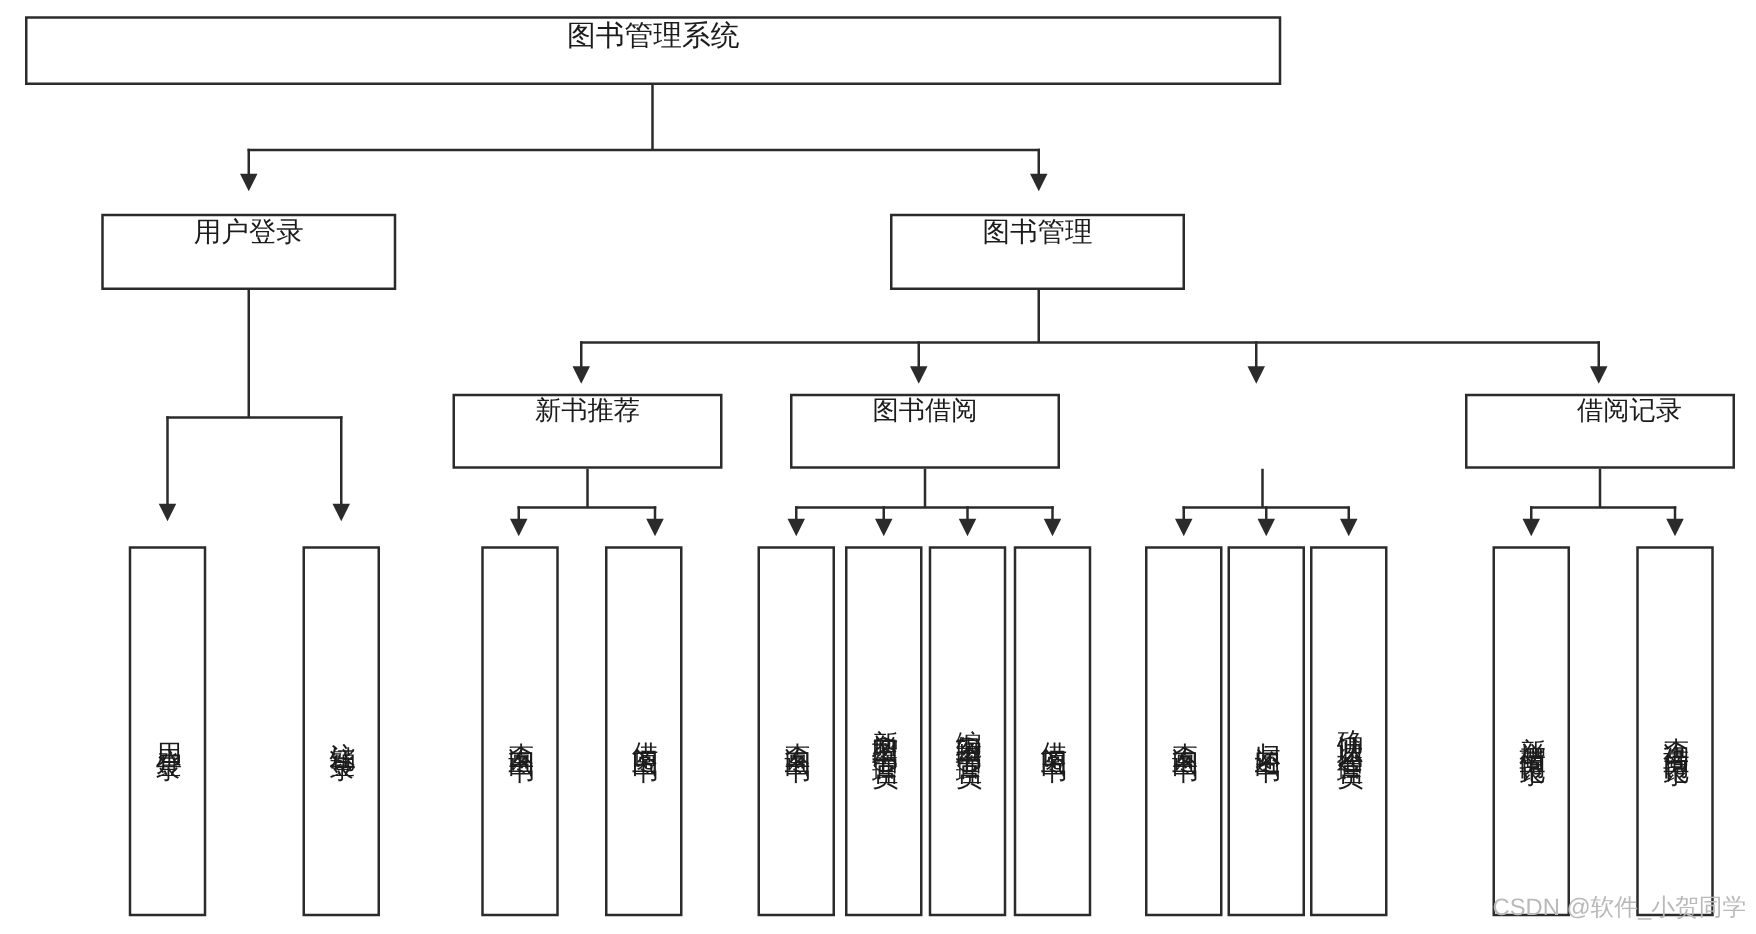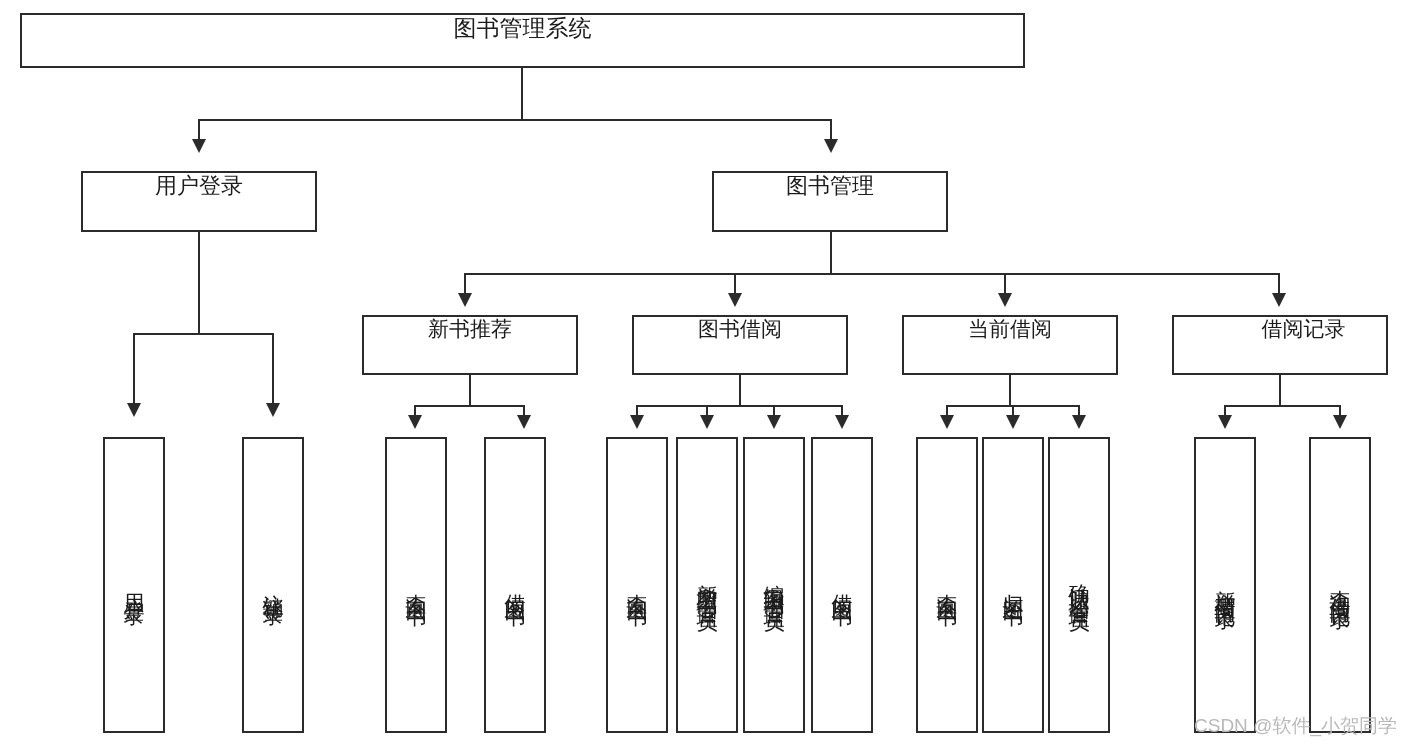--- a/index.html
+++ b/index.html
@@ -115,23 +115,20 @@
   <div class="arrow" style="left:728px;top:293px;"></div>
   <div class="arrow" style="left:998px;top:293px;"></div>
   <div class="arrow" style="left:1272px;top:293px;"></div>
 
   <div class="node lvl3" style="left:632px;top:315px;width:216px;height:60px;">
     <span>图书借阅</span>
   </div>
   <div class="node lvl3" style="left:362px;top:315px;width:216px;height:60px;">
     <span>新书推荐</span>
   </div>
-  <div class="node lvl3" style="left:902px;top:315px;width:216px;height:60px;">
-    <span>当前借阅</span>
-  </div>
   <div class="node lvl3" style="left:1172px;top:315px;width:216px;height:60px;padding-left:47px;">
     <span>借阅记录</span>
   </div>
 
   <div class="ln v" style="left:469px;top:375px;height:31px;"></div>
   <div class="ln h" style="left:414px;top:405px;width:111px;"></div>
   <div class="ln v" style="left:414px;top:405px;height:12px;"></div>
   <div class="ln v" style="left:523px;top:405px;height:12px;"></div>
   <div class="arrow" style="left:408px;top:415px;"></div>
   <div class="arrow" style="left:517px;top:415px;"></div>

